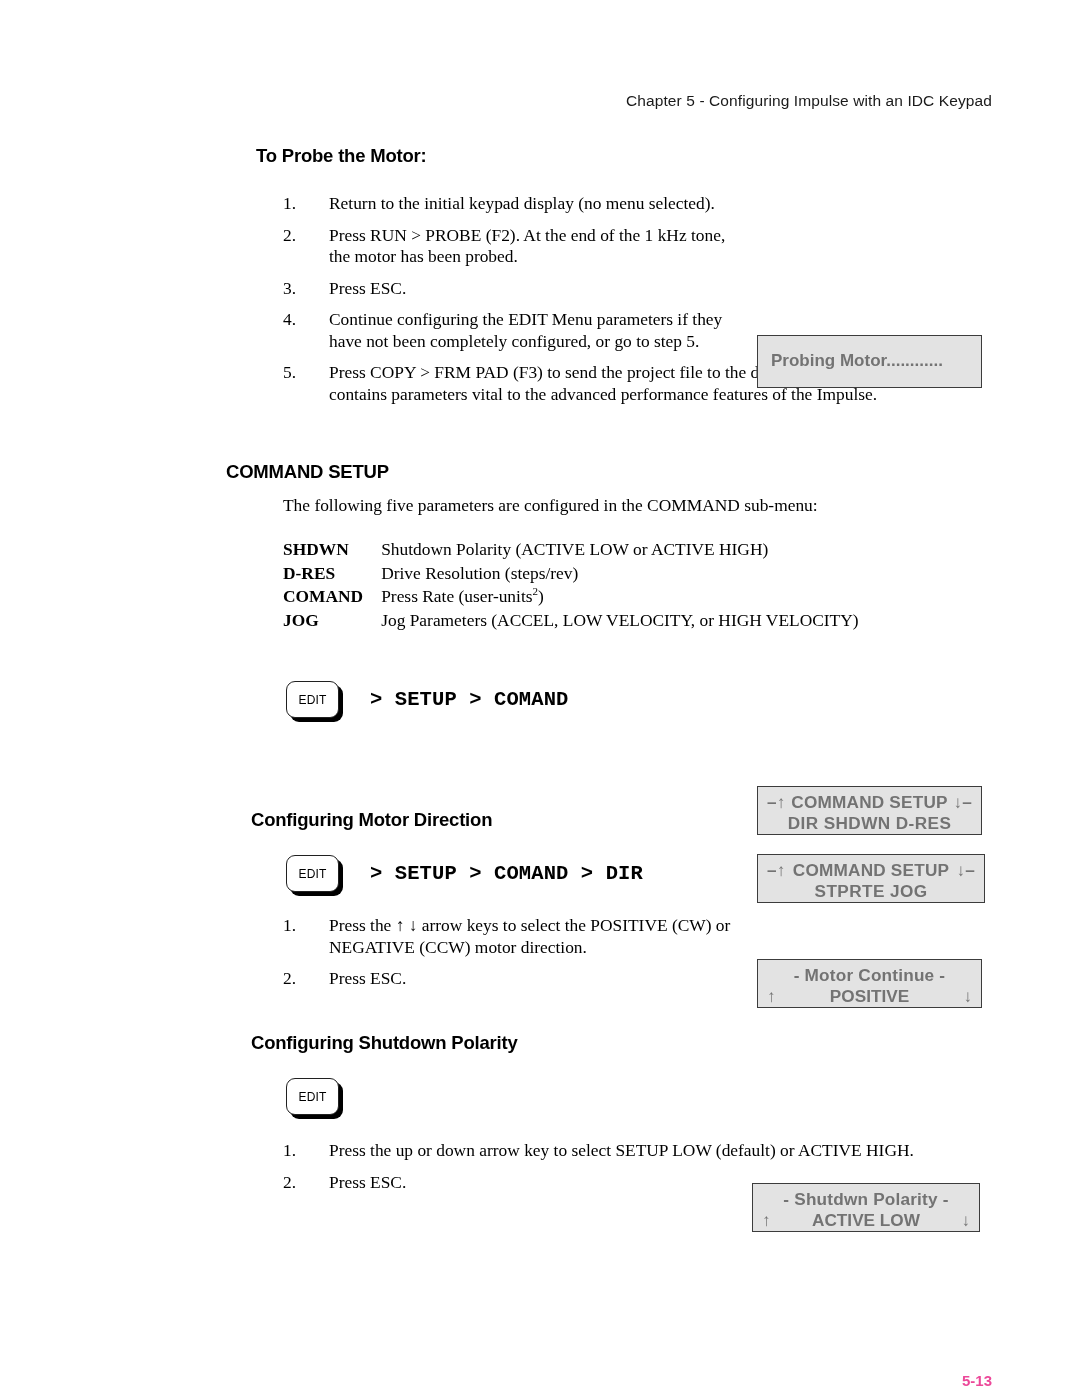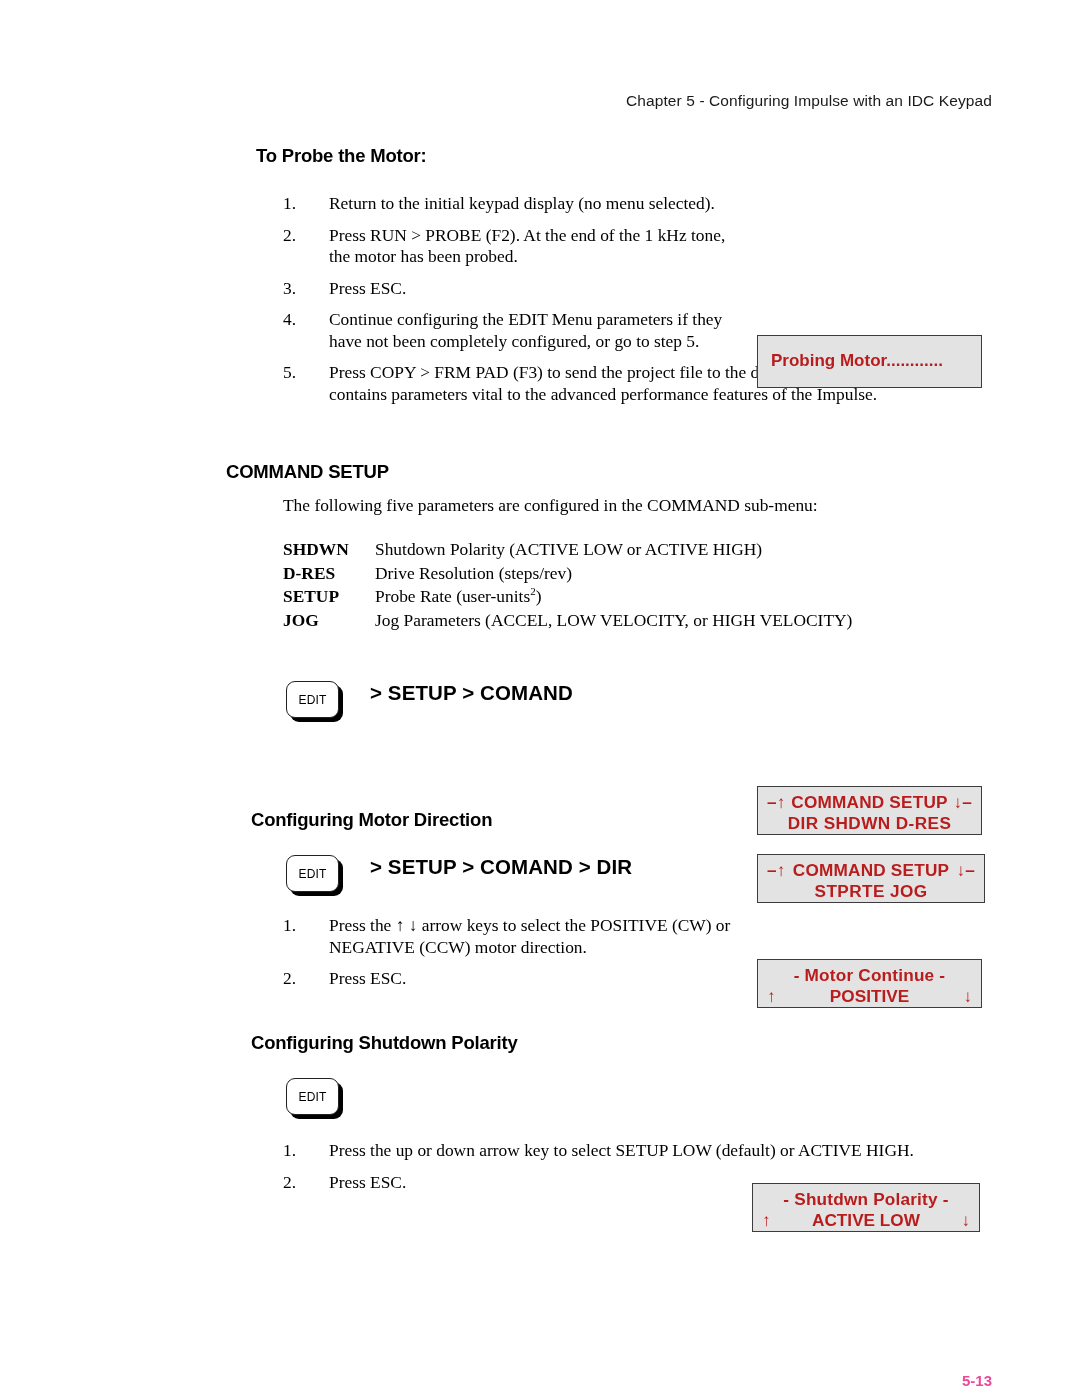--- a/index.html
+++ b/index.html
@@ -115,21 +115,21 @@
     white-space: nowrap;
   }
   .param-table td.pname {
     font-weight: bold;
     padding-right: 18px;
     min-width: 92px;
   }
   sup { font-size: 11px; vertical-align: super; line-height: 0; }
 
   
-  .keyrow { position: absolute; display: flex; }
+  .keyrow { position: absolute; display: flex; align-items: center; }
   .r1 { left: 286px; top: 536px; }
   .r2 { left: 286px; top: 710px; }
   .r3 { left: 286px; top: 933px; }
 
   .edit-key {
     position: relative;
     width: 53px;
     height: 37px;
     background: #ffffff;
     border: 1.6px solid #202020;
@@ -140,36 +140,36 @@
     font-family: "Liberation Sans", sans-serif;
     font-size: 12px;
     font-weight: normal;
     letter-spacing: 0.2px;
     color: #000000;
     box-shadow: 4px 4px 0 0 #000000;
     flex: 0 0 auto;
   }
 
   .menu-path {
-    font-family: Liberation Sans, sans-serif;
+    font-family: Liberation Mono, monospace;
     font-size: 20.5px;
     font-weight: bold;
     letter-spacing: 0.1px;
     margin-left: 31px;
     white-space: nowrap;
   }
 
   
   .lcd {
     position: absolute;
     background: #e3e3e3;
     border: 1.6px solid #3c3c3c;
     font-family: "Liberation Sans", sans-serif;
     font-weight: bold;
-    color: #b91c1c;
+    color: #737373;
     padding: 5px 9px 7px 9px;
   }
   .lcd .line {
     display: flex;
     align-items: center;
     white-space: nowrap;
     line-height: 21px;
     font-size: 17.2px;
   }
   .lcd .line.center { justify-content: center; }
@@ -239,22 +239,22 @@
       <tbody>
         <tr>
           <td class="pname">SHDWN</td>
           <td class="pdesc">Shutdown Polarity (ACTIVE LOW or ACTIVE HIGH)</td>
         </tr>
         <tr>
           <td class="pname">D-RES</td>
           <td class="pdesc">Drive Resolution (steps/rev)</td>
         </tr>
         <tr>
-          <td class="pname">SETUP</td>
-          <td class="pdesc"><span>Probe Rate (user-units</span><sup>2</sup><span>)</span></td>
+          <td class="pname">COMAND</td>
+          <td class="pdesc"><span>Press Rate (user-units</span><sup>2</sup><span>)</span></td>
         </tr>
         <tr>
           <td class="pname">JOG</td>
           <td class="pdesc">Jog Parameters (ACCEL, LOW VELOCITY, or HIGH VELOCITY)</td>
         </tr>
       </tbody>
     </table>
 
     <div class="keyrow r1">
       <div class="edit-key">

